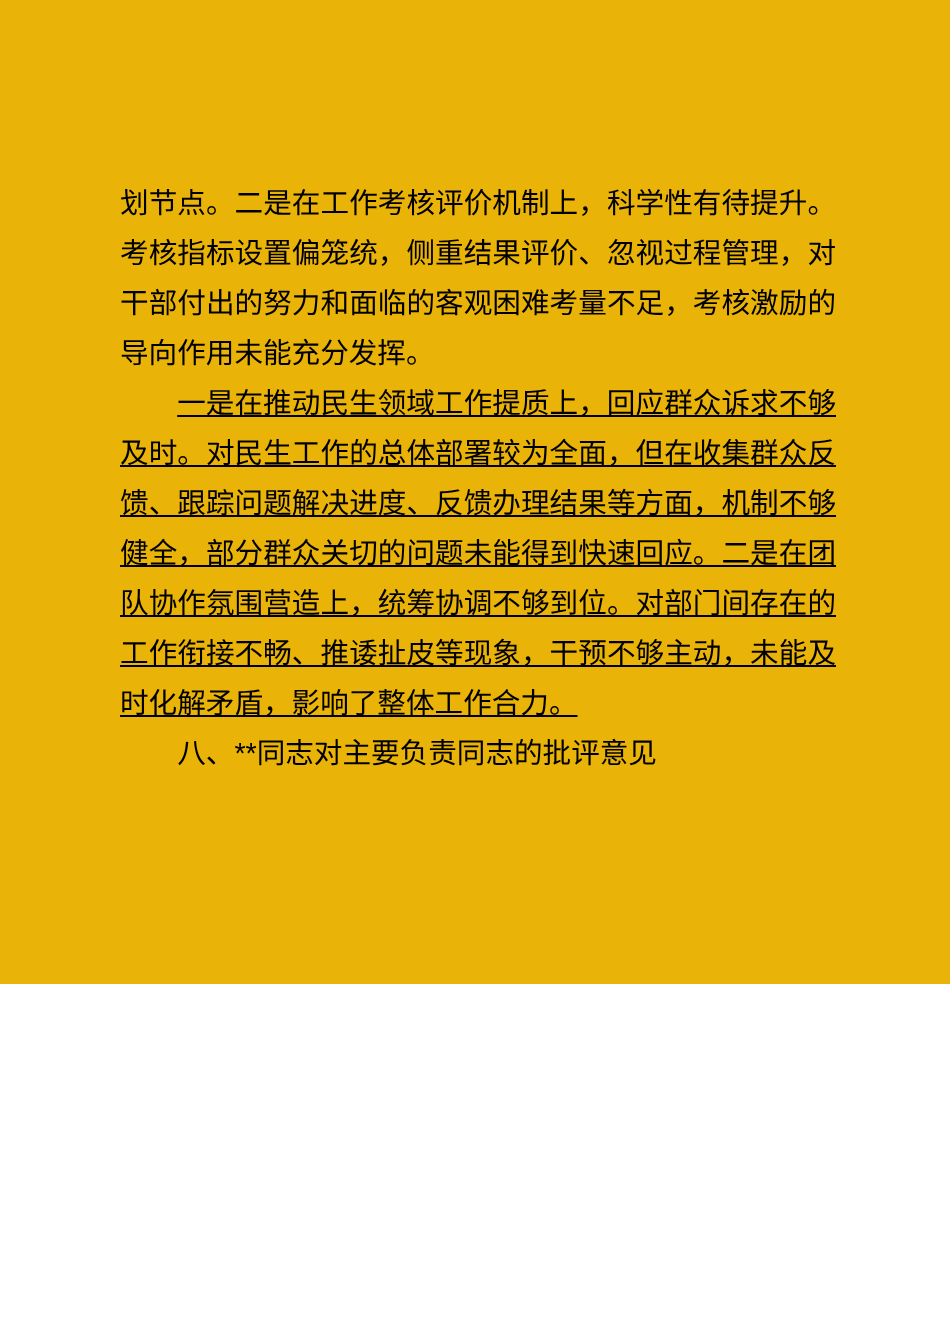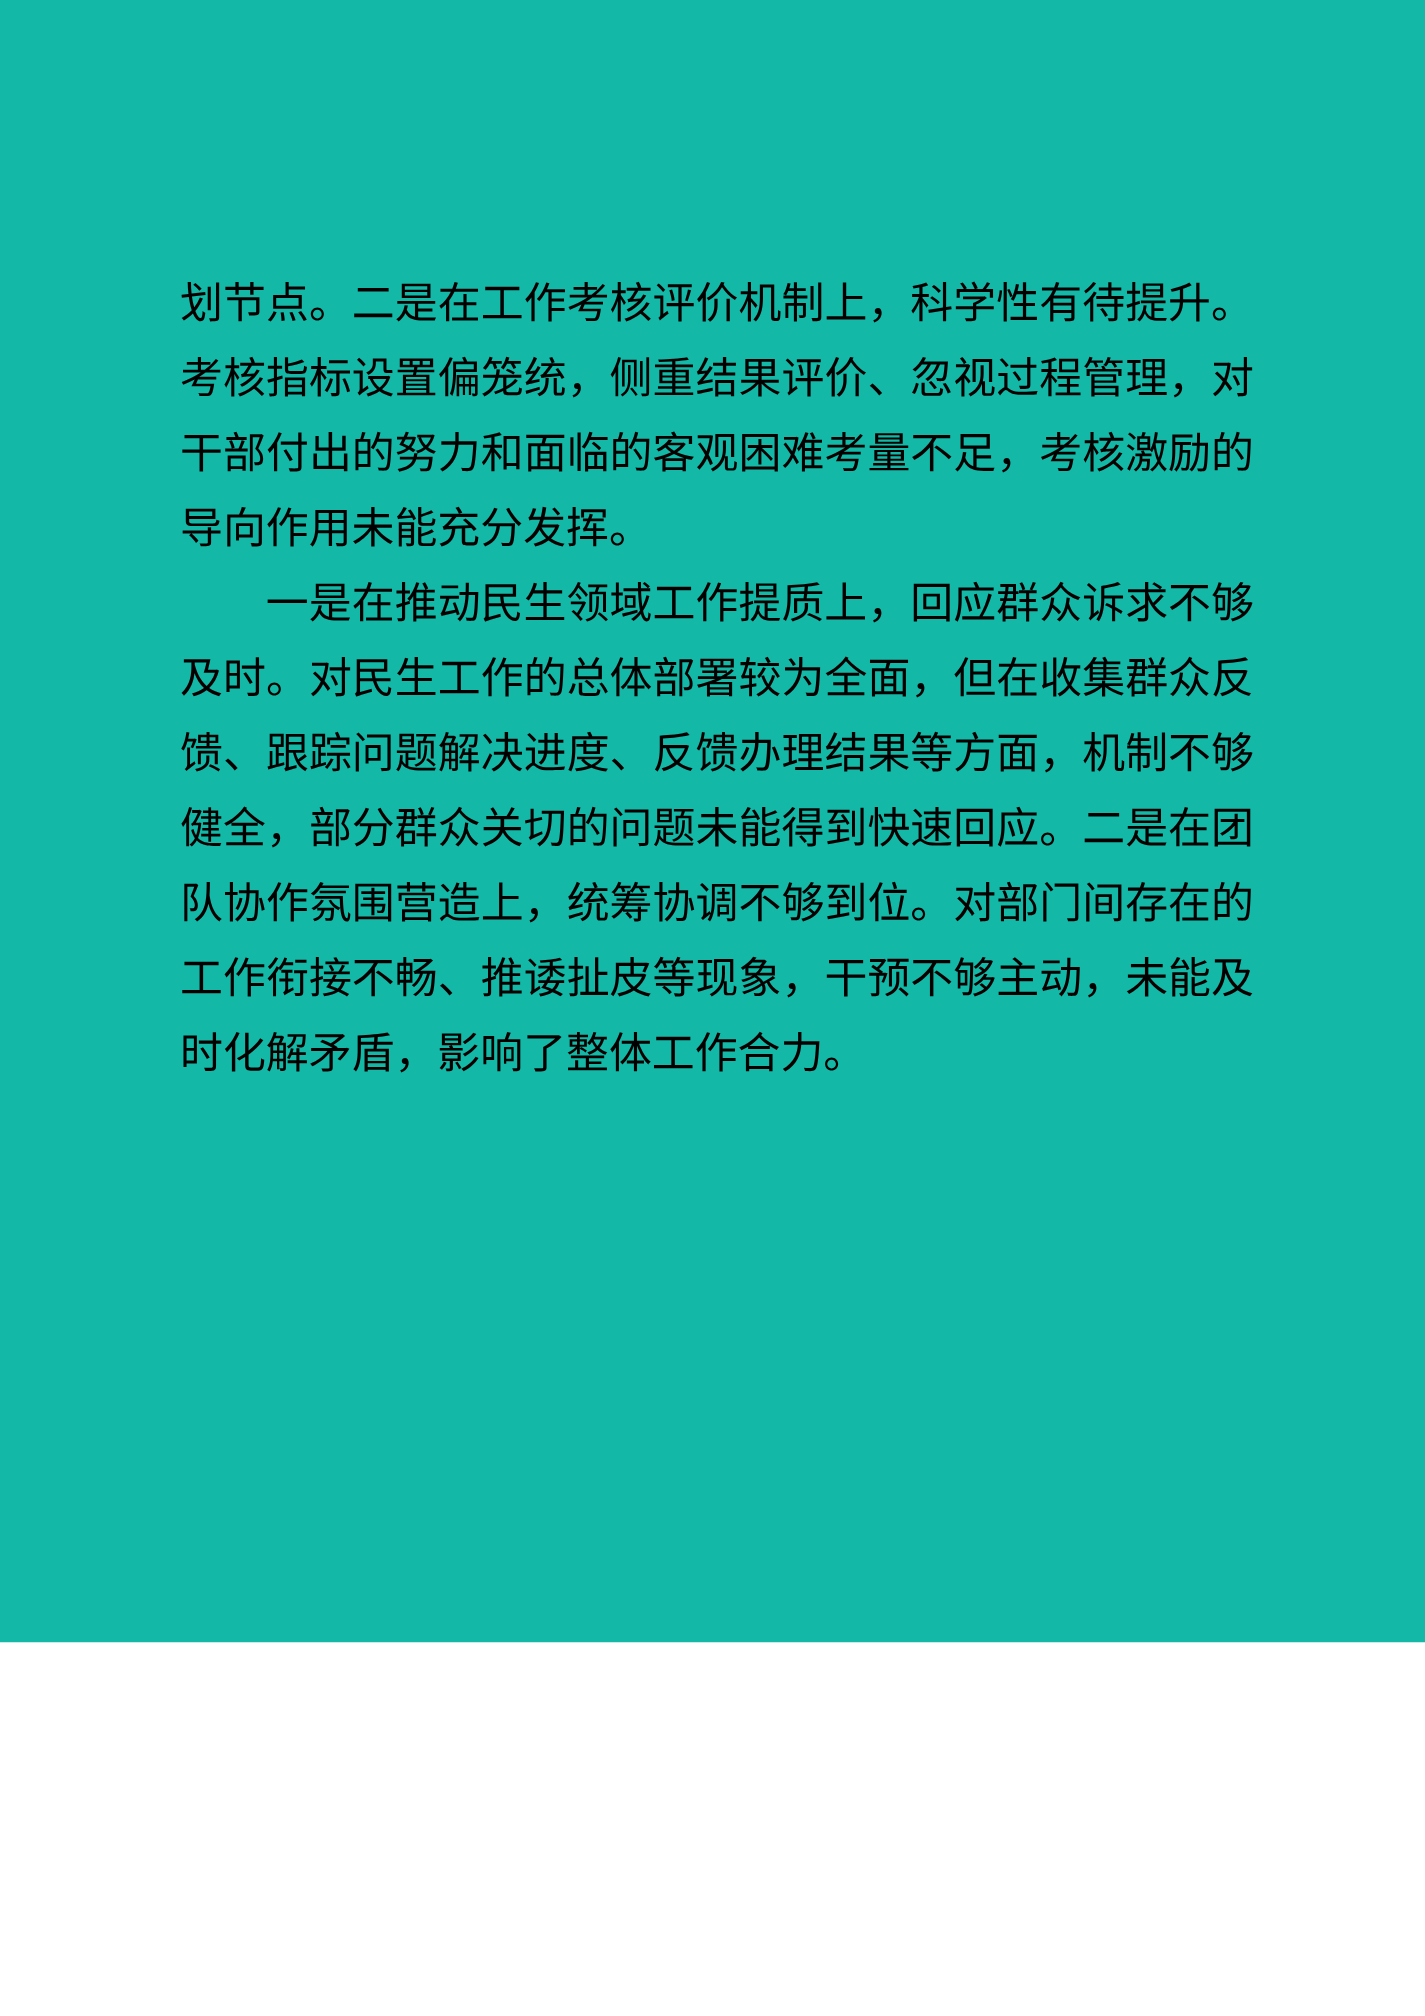--- a/index.html
+++ b/index.html
@@ -10,22 +10,22 @@
   }
 
   body {
     font-family: "Liberation Sans", "DejaVu Sans", sans-serif;
     color: #000000;
   }
 
   .page {
     position: relative;
     width: 950px;
-    height: 1095px;
-    background: #14b8a6;
+    height: 984px;
+    background: #eab308;
     overflow: hidden;
     box-sizing: border-box;
   }
 
   
   .doc-body {
     position: absolute;
     left: 120px;
     top: 178px;
     width: 716px;
@@ -44,20 +44,21 @@
   }
 
   
   .para.cont {
     text-indent: 0;
   }
 
   
   .para.indent {
     text-indent: 57.2px;
+    text-decoration: underline;
   }
 
   
   .heading {
     margin: 0;
     font-size: 28.6px;
     line-height: 50px;
     text-indent: 57.2px;
     text-align: left;
     color: #000000;
@@ -70,15 +71,16 @@
 <div class="page">
   <div class="doc-body">
 
     <p class="para cont">划节点。二是在工作考核评价机制上，科学性有待提升。考核指标设置偏笼统，侧重结果评价、忽视过程管理，对干部付出的努力和面临的客观困难考量不足，考核激励的导向作用未能充分发挥。</p>
 
 
     <p class="para indent">一是在推动民生领域工作提质上，回应群众诉求不够及时。对民生工作的总体部署较为全面，但在收集群众反馈、跟踪问题解决进度、反馈办理结果等方面，机制不够健全，部分群众关切的问题未能得到快速回应。二是在团队协作氛围营造上，统筹协调不够到位。对部门间存在的工作衔接不畅、推诿扯皮等现象，干预不够主动，未能及时化解矛盾，影响了整体工作合力。</p>
 
 
 
+    <p class="heading">八、**同志对主要负责同志的批评意见</p>
 
   </div>
 </div>
 
 </body></html>

